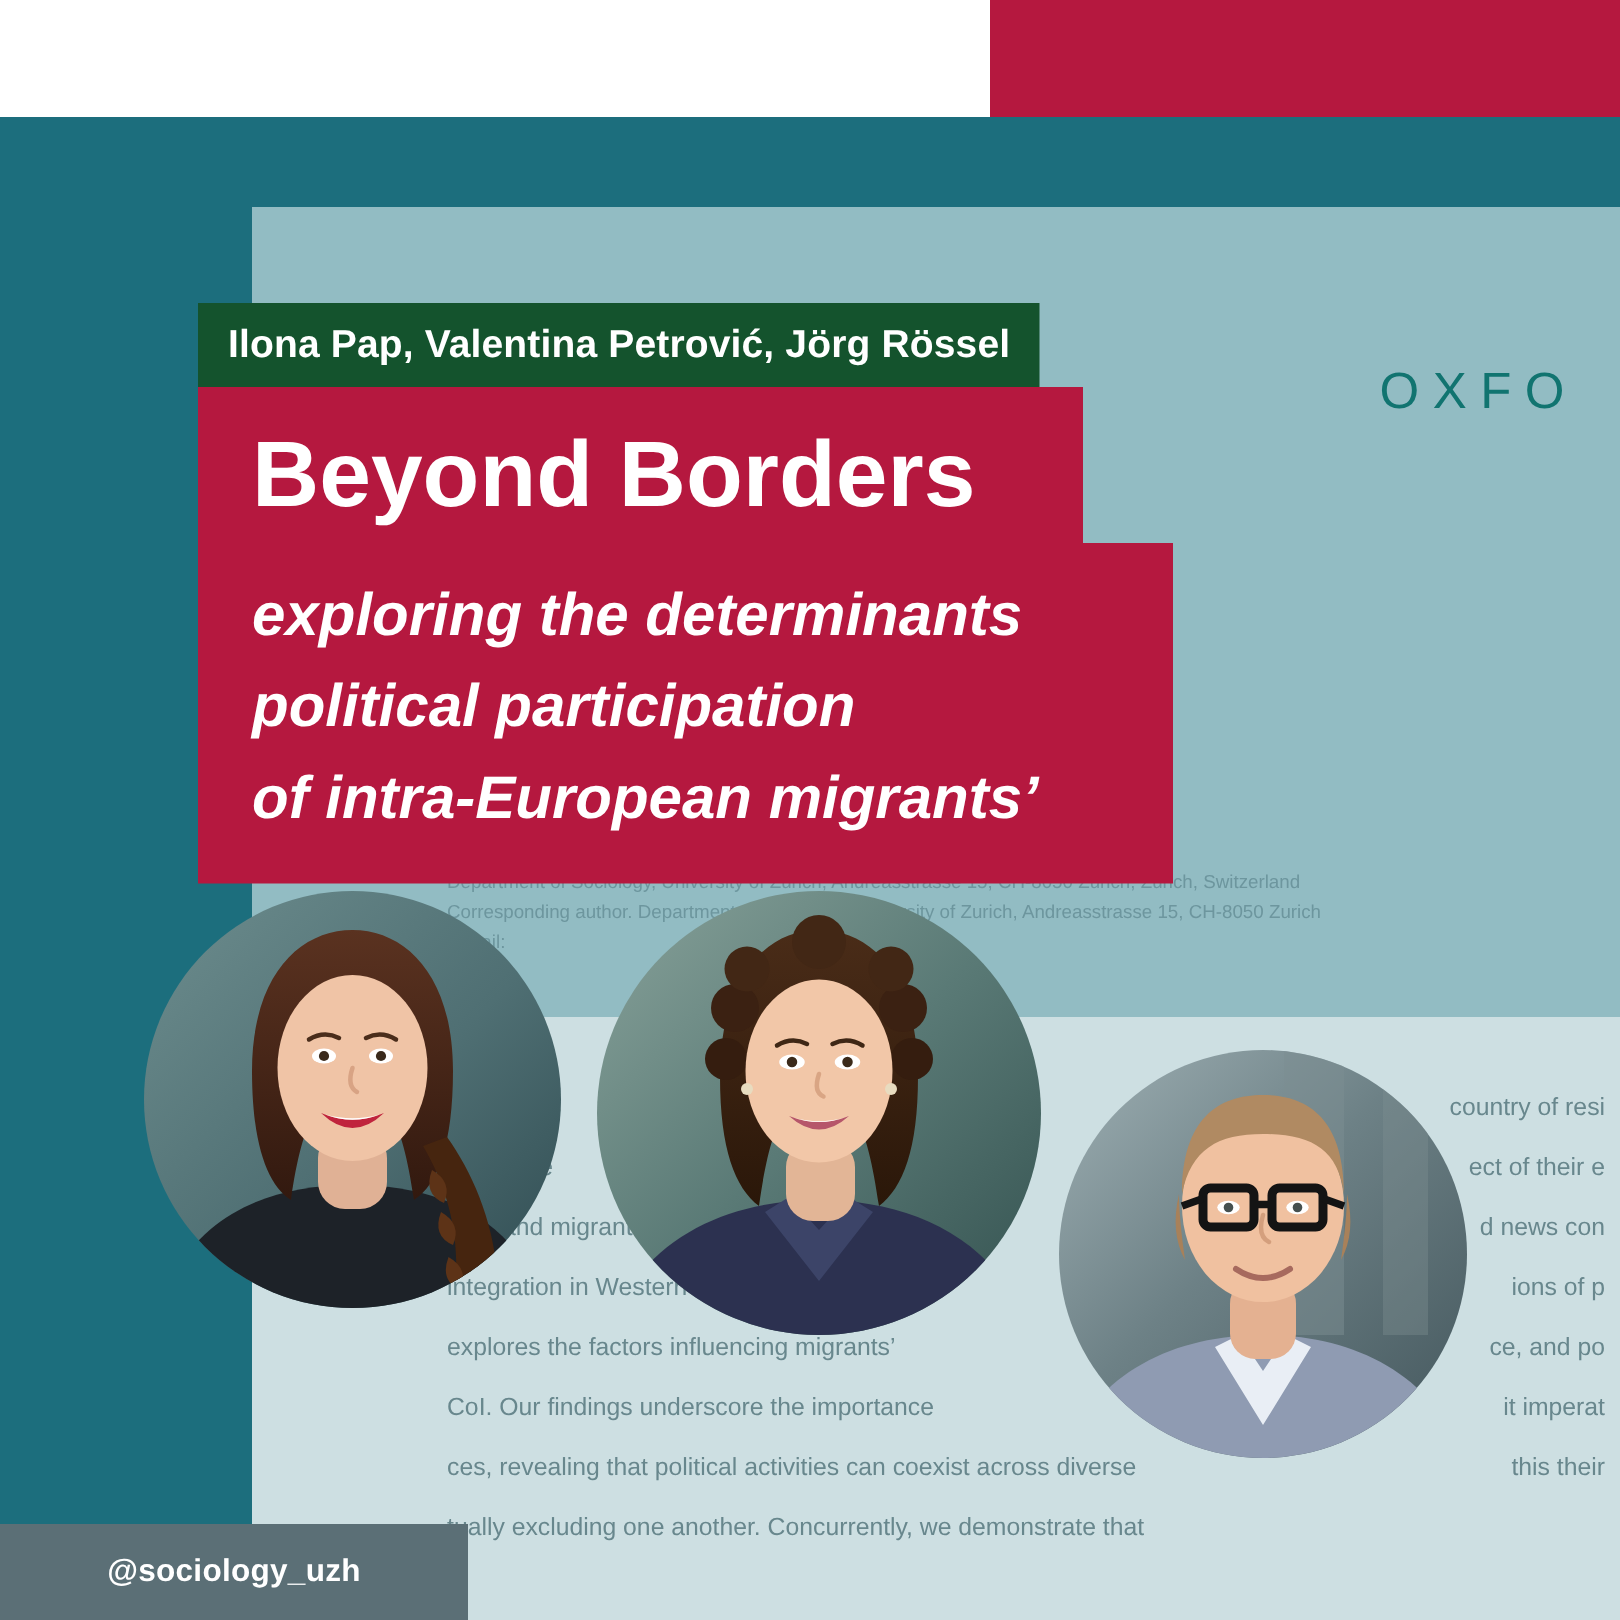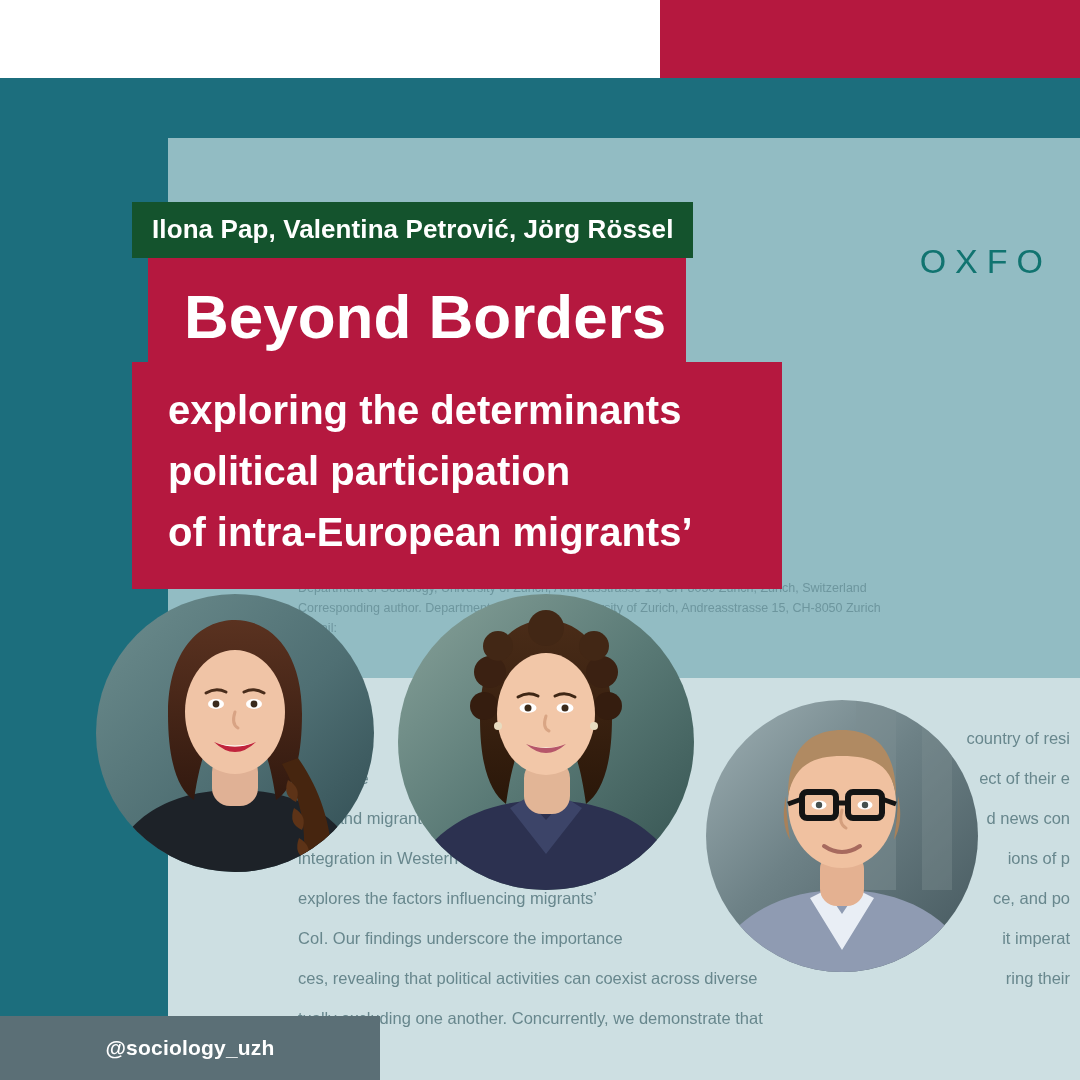--- a/index.html
+++ b/index.html
@@ -154,23 +154,23 @@
     top: 202px;
     background: #14532d;
     color: #ffffff;
     font-size: 26px;
     font-weight: bold;
     padding: 12px 20px 13px 20px;
     letter-spacing: 0.1px;
   }
   .title-banner {
     position: absolute;
-    left: 148px;
+    left: 132px;
     top: 258px;
-    width: 538px;
+    width: 590px;
     background: #b5183f;
     padding: 22px 0 18px 0;
   }
   .title-main {
     color: #ffffff;
     font-size: 62px;
     font-weight: bold;
     line-height: 74px;
     padding: 0 34px 0 36px;
     white-space: nowrap;
@@ -182,40 +182,41 @@
     width: 650px;
     background: #b5183f;
     padding: 18px 0 26px 0;
   }
   .subtitle-text {
     color: #ffffff;
     font-size: 40px;
     font-weight: bold;
     line-height: 61px;
     padding: 0 30px 0 36px;
+    font-style: italic;
   }
 
   
   .portrait {
     position: absolute;
     border-radius: 50%;
     overflow: hidden;
   }
   .p1 { left: 96px;  top: 594px; width: 278px; height: 278px; }
   .p2 { left: 398px; top: 594px; width: 296px; height: 296px; }
   .p3 { left: 706px; top: 700px; width: 272px; height: 272px; }
 
   .portrait svg { display: block; width: 100%; height: 100%; }
 
   
   .handle-badge {
     position: absolute;
     left: 0;
     bottom: 0;
-    width: 380px;
+    width: 312px;
     height: 64px;
     background: #5b6f76;
     display: flex;
     align-items: center;
     justify-content: center;
   }
   .handle-text {
     color: #ffffff;
     font-size: 21px;
     font-weight: bold;
@@ -262,21 +263,21 @@
       <div>tually excluding one another. Concurrently, we demonstrate that</div>
     </div>
 
     <div class="paper-abstract-right">
       <div>country of resi</div>
       <div>ect of their e</div>
       <div>d news con</div>
       <div>ions of p</div>
       <div>ce, and po</div>
       <div>it imperat</div>
-      <div>ring their</div>
+      <div>this their</div>
     </div>
   </div>
   <div class="paper-veil"></div>
   <div class="teal-left-strip"></div>
 
   <div class="authors-banner">Ilona Pap, Valentina Petrović, Jörg Rössel</div>
 
   <div class="title-banner">
     <div class="title-main">Beyond Borders</div>
   </div>

